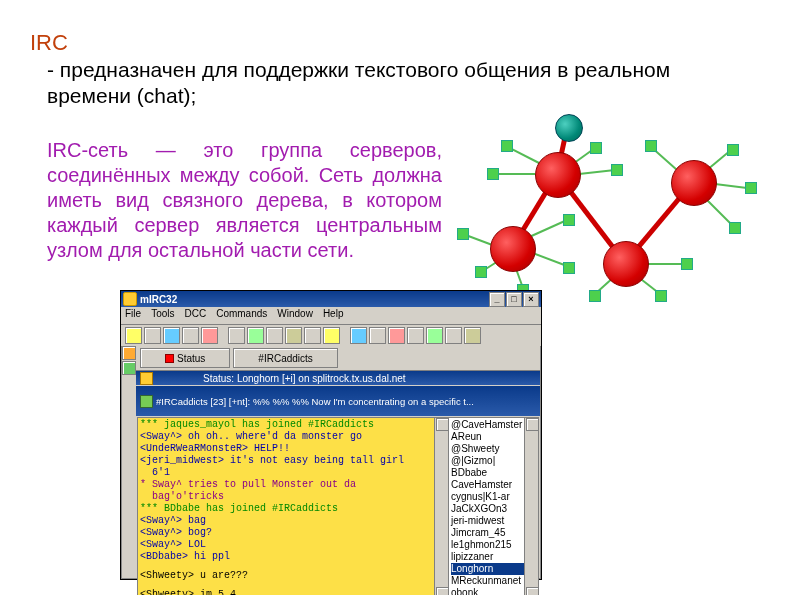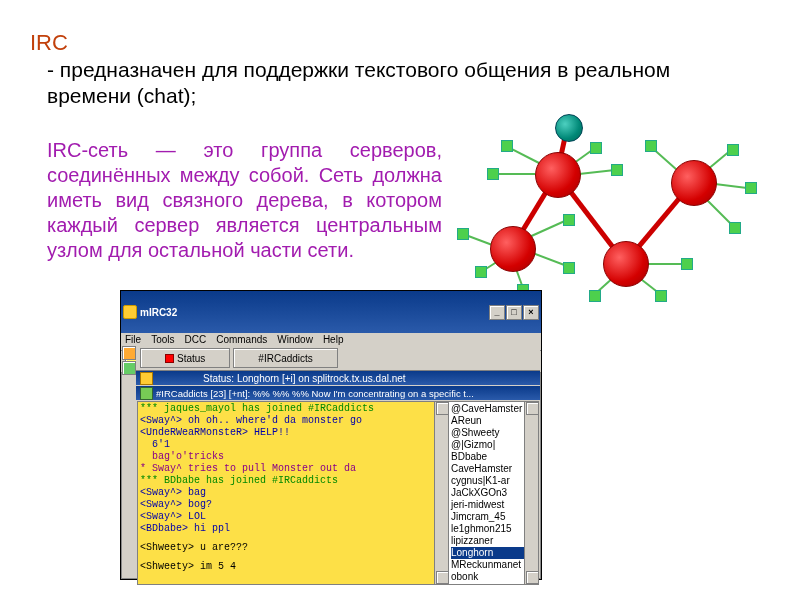--- a/index.html
+++ b/index.html
@@ -70,42 +70,42 @@
     border:1px solid #000;
     font-family: "MS Sans Serif", Tahoma, sans-serif;
     font-size:10px;
     box-shadow: 0 0 0 1px #888 inset;
   }
   .titlebar {
     height:16px;
     background:linear-gradient(#0a3a8a,#2a5aaa);
     color:#fff;
     display:flex; align-items:center;
-    padding:13px 2px;
+    padding:0 2px;
     font-size:10px;
     font-weight:bold;
   }
   .titlebar .ticon{width:12px;height:12px;background:#ffcc33;border:1px solid #cc9900;margin-right:3px;border-radius:2px;}
   .winbtns{margin-left:auto;display:flex;gap:1px;}
   .winbtns span{width:14px;height:13px;background:#d4d0c8;border:1px solid #808080;box-shadow:inset 1px 1px #fff;display:flex;align-items:center;justify-content:center;font-size:9px;color:#000;}
   .menubar{height:15px;background:#d4d0c8;padding:1px 4px;border-bottom:1px solid #808080;font-size:10px;}
   .menubar span{margin-right:10px;}
   .toolbar{height:19px;background:#d4d0c8;padding:1px 4px;border-bottom:1px solid #808080;display:flex;gap:2px;align-items:center;}
   .tbtn{width:15px;height:15px;border:1px solid #808080;box-shadow:inset 1px 1px #fff;background:#d4d0c8;}
   .tbtn.c1{background:#ff6;}
   .tbtn.c2{background:#6cf;}
   .tbtn.c3{background:#f99;}
   .tbtn.c4{background:#9f9;}
   .tbtn.c5{background:#cc9;}
   .tabbar{height:20px;background:#d4d0c8;padding:2px 4px;border-bottom:1px solid #808080;display:flex;gap:3px;}
   .tab{border:1px solid #808080;box-shadow:inset 1px 1px #fff;padding:1px 24px;background:#d4d0c8;font-size:10px;display:flex;align-items:center;}
   .tab .rdot{width:7px;height:7px;background:red;margin-right:3px;border:1px solid #800;}
   .statusline{height:14px;background:linear-gradient(#0a3a8a,#2a5aaa);color:#fff;font-size:10px;padding:0 18px 0 4px;overflow:hidden;white-space:nowrap;display:flex;align-items:center;gap:47px;}
   .statusline .ico{width:11px;height:11px;background:#ffcc33;border:1px solid #a70;margin-right:3px;}
-  .chanhdr{height:14px;background:linear-gradient(#0a3a8a,#2a5aaa);color:#fff;font-size:9.5px;padding:0 4px;overflow:hidden;white-space:nowrap;display:flex;align-items:center;margin-top:1px;}
+  .chanhdr{height:14px;background:linear-gradient(#0a3a8a,#2a5aaa);color:#fff;font-size:9.5px;padding:8px 4px;overflow:hidden;white-space:nowrap;display:flex;align-items:center;margin-top:1px;}
   .chanhdr .ico{width:11px;height:11px;background:#77cc55;border:1px solid #363;margin-right:3px;}
   .chatarea{display:flex;height:182px;border:1px solid #808080;margin:1px;}
   .chatlog{flex:1;background:#fde047;overflow:hidden;padding:1px 2px;font-family:"Courier New",monospace;font-size:10px;line-height:12px;border-right:1px solid #808080;position:relative;}
   .chatlog .line{white-space:pre-wrap;}
   .g{color:#008800;}
   .m{color:#880088;}
   .b{color:#0000aa;}
   .k{color:#000;margin-top:7px;}
   .nicklist{width:85px;background:#fff;overflow:hidden;font-size:10px;line-height:12px;padding:1px 2px;position:relative;}
   .nicklist .sel{background:#0a3a8a;color:#fff;}
@@ -227,23 +227,24 @@
     </div>
     <div class="chanhdr">
       <span class="ico"></span>
       <span>#IRCaddicts [23] [+nt]: %% %% %% Now I'm concentrating on a specific t...</span>
     </div>
     <div class="chatarea">
       <div class="chatlog" id="chatlog">
         <div class="line g">*** jaques_mayol has joined #IRCaddicts</div>
           <div class="line b">&lt;Sway^&gt; oh oh.. where'd da monster go</div>
           <div class="line b">&lt;UndeRWeaRMonsteR&gt; HELP!!</div>
+          <div class="line b">&lt;jeri_midwest&gt; it's not easy being tall girl</div>
           <div class="line b">  6'1</div>
+          <div class="line m">* Sway^ tries to pull Monster out da</div>
           <div class="line m">  bag'o'tricks</div>
-          <div class="line m">* Sway^ tries to pull Monster out da</div>
           <div class="line g">*** BDbabe has joined #IRCaddicts</div>
           <div class="line b">&lt;Sway^&gt; bag</div>
           <div class="line b">&lt;Sway^&gt; bog?</div>
           <div class="line b">&lt;Sway^&gt; LOL</div>
           <div class="line b">&lt;BDbabe&gt; hi ppl</div>
           <div class="line k">&lt;Shweety&gt; u are???</div>
           <div class="line k">&lt;Shweety&gt; im 5 4</div>
           <div class="scrollbar"></div>
       </div>
       <div class="nicklist" id="nicklist">

